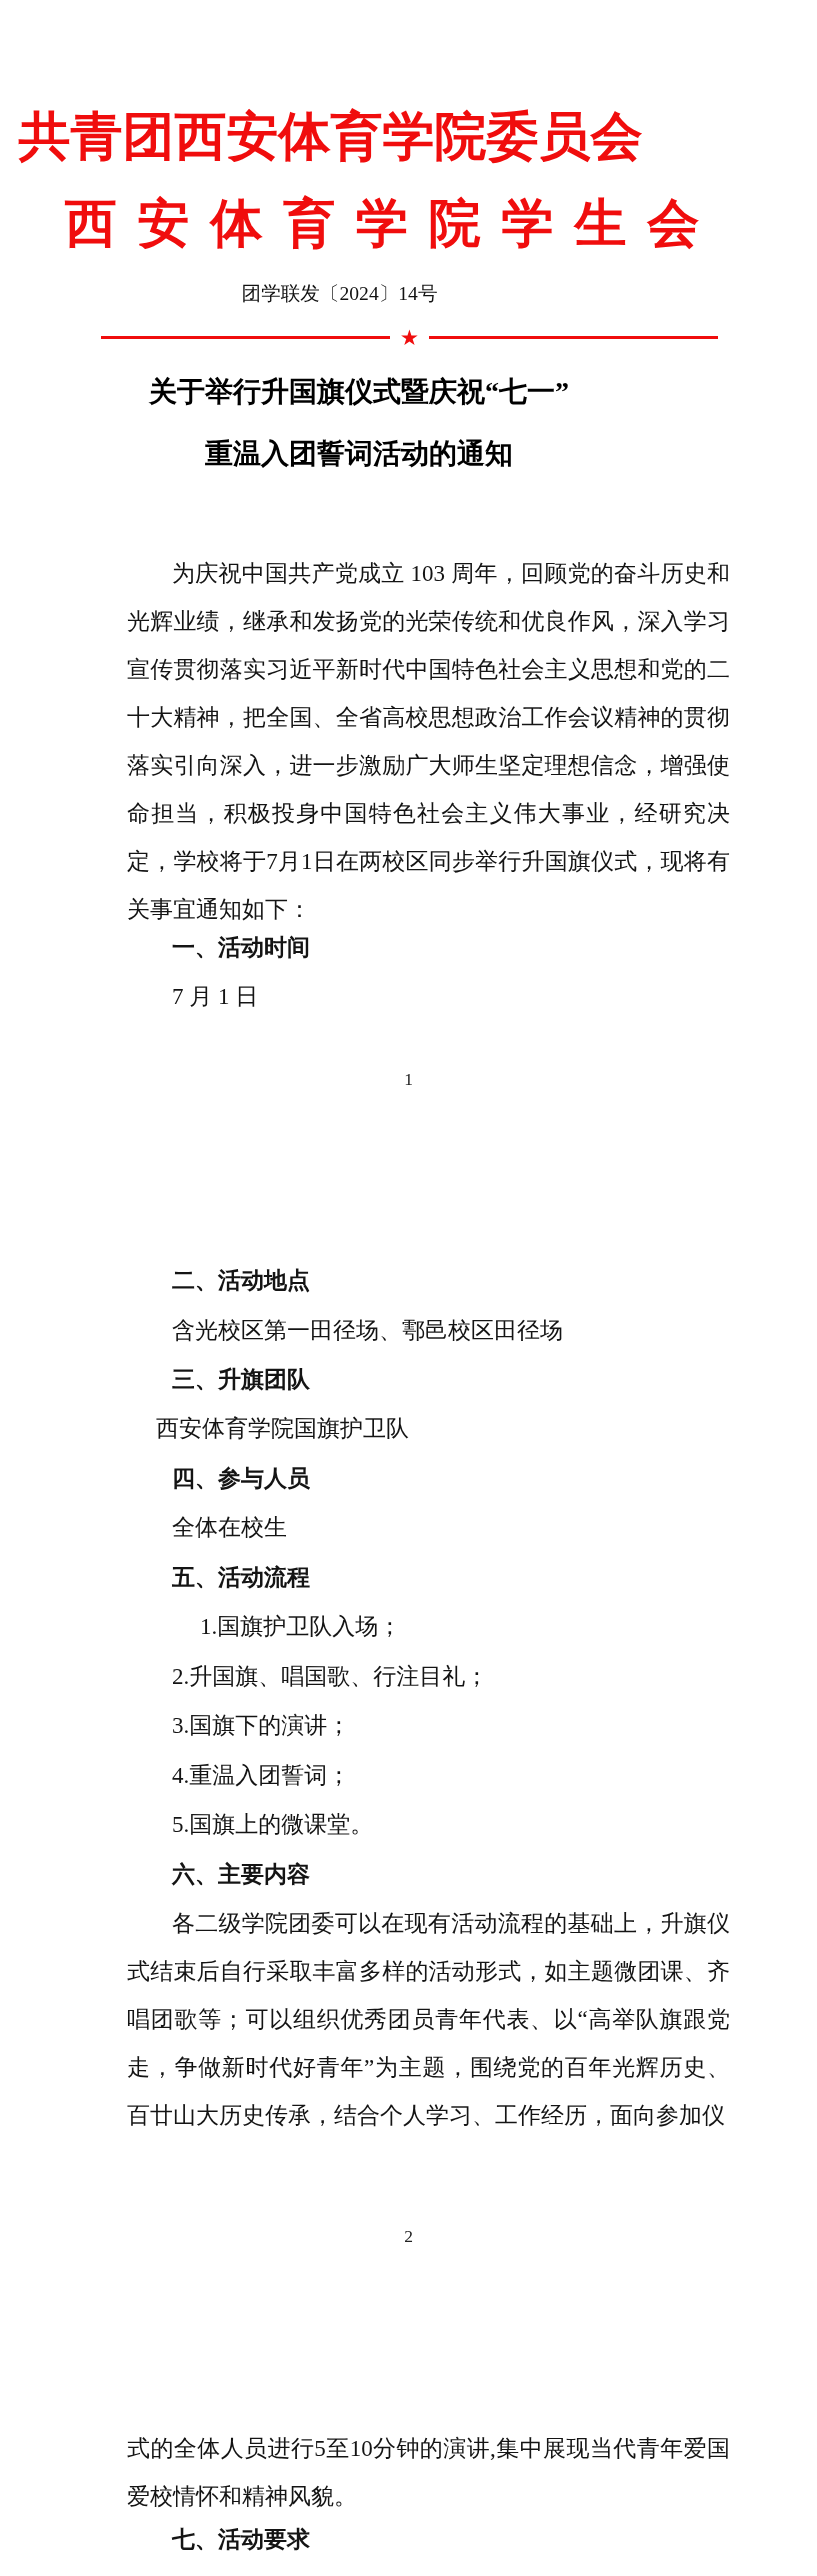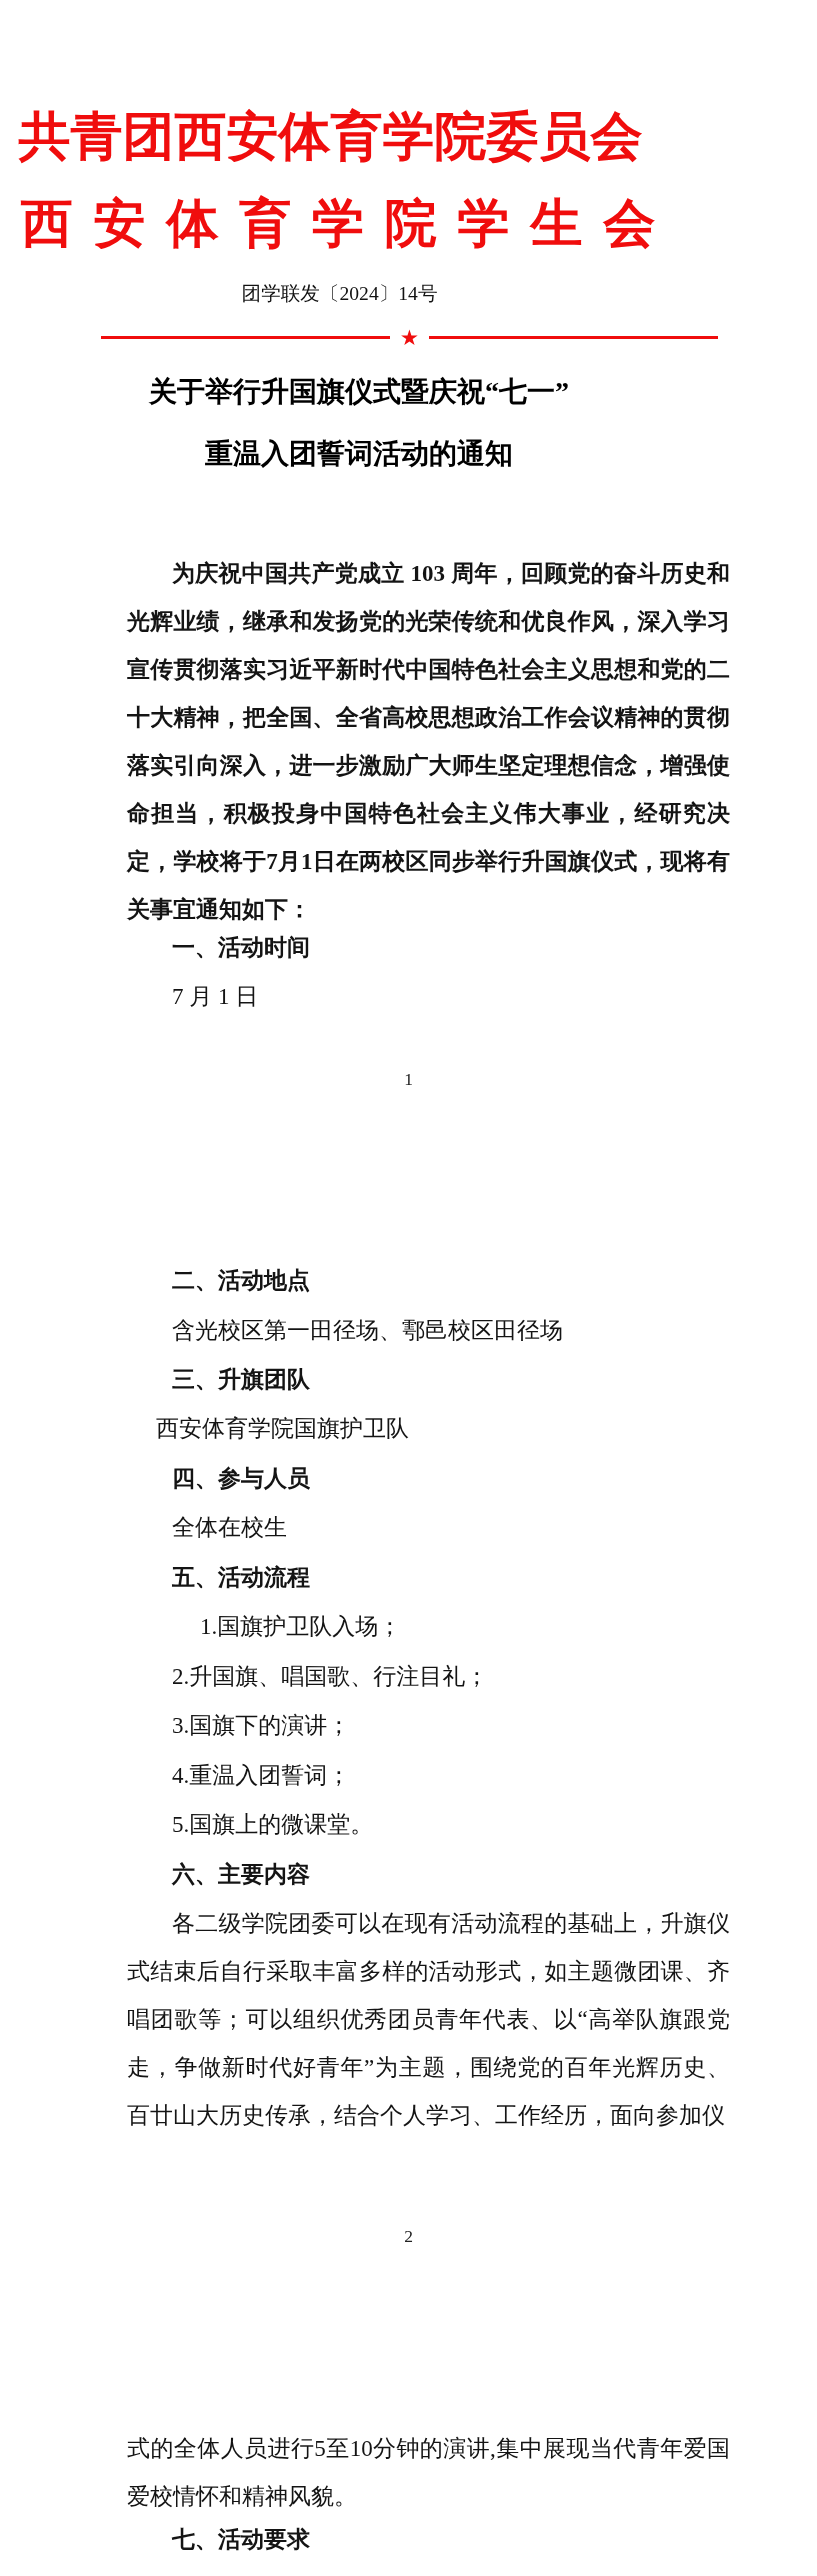--- a/index.html
+++ b/index.html
@@ -48,34 +48,34 @@
   .indent{text-indent:45px;}
   .heading{left:172px;font-weight:bold;}
   .page-num{left:0;width:817px;text-align:center;font-size:17.5px;line-height:25px;color:#222;}
 </style>
 </head>
 <body>
 
 <div id="page">
 
   <div class="abs org-line" style="top:103px;">共青团西安体育学院委员会</div>
-  <div class="abs org-line org-line2" style="top:190px;">西安体育学院学生会</div>
+  <div class="abs org-line org-line2" style="top:190px;padding-left:44px;">西安体育学院学生会</div>
   <div class="abs doc-number" style="top:278px;">团学联发〔2024〕14号</div>
 
   <div class="abs red-rule" style="top:326px;">
     <div class="seg"></div>
     <div class="star">★</div>
     <div class="seg"></div>
   </div>
 
   <div class="abs title-line" style="top:372px;">关于举行升国旗仪式暨庆祝“七一”</div>
   <div class="abs title-line" style="top:434px;">重温入团誓词活动的通知</div>
 
 
-  <div class="abs para indent" style="top:550px;font-weight:bold;">为庆祝中国共产党成立 103 周年，回顾党的奋斗历史和光辉业绩，继承和发扬党的光荣传统和优良作风，深入学习宣传贯彻落实习近平新时代中国特色社会主义思想和党的二十大精神，把全国、全省高校思想政治工作会议精神的贯彻落实引向深入，进一步激励广大师生坚定理想信念，增强使命担当，积极投身中国特色社会主义伟大事业，经研究决定，学校将于7月1日在两校区同步举行升国旗仪式，现将有关事宜通知如下：</div>
+  <div class="abs para indent" style="top:550px;">为庆祝中国共产党成立 103 周年，回顾党的奋斗历史和光辉业绩，继承和发扬党的光荣传统和优良作风，深入学习宣传贯彻落实习近平新时代中国特色社会主义思想和党的二十大精神，把全国、全省高校思想政治工作会议精神的贯彻落实引向深入，进一步激励广大师生坚定理想信念，增强使命担当，积极投身中国特色社会主义伟大事业，经研究决定，学校将于7月1日在两校区同步举行升国旗仪式，现将有关事宜通知如下：</div>
 
   <div class="abs body-line heading" style="top:924px;">一、活动时间</div>
   <div class="abs body-line" style="top:973px;left:172px;">7 月 1 日</div>
 
   <div class="abs page-num" style="top:1067px;">1</div>
 
   <div class="abs body-line heading" style="top:1257px;">二、活动地点</div>
   <div class="abs body-line" style="top:1307px;left:172px;">含光校区第一田径场、鄠邑校区田径场</div>
 
   <div class="abs body-line heading" style="top:1356px;">三、升旗团队</div>

